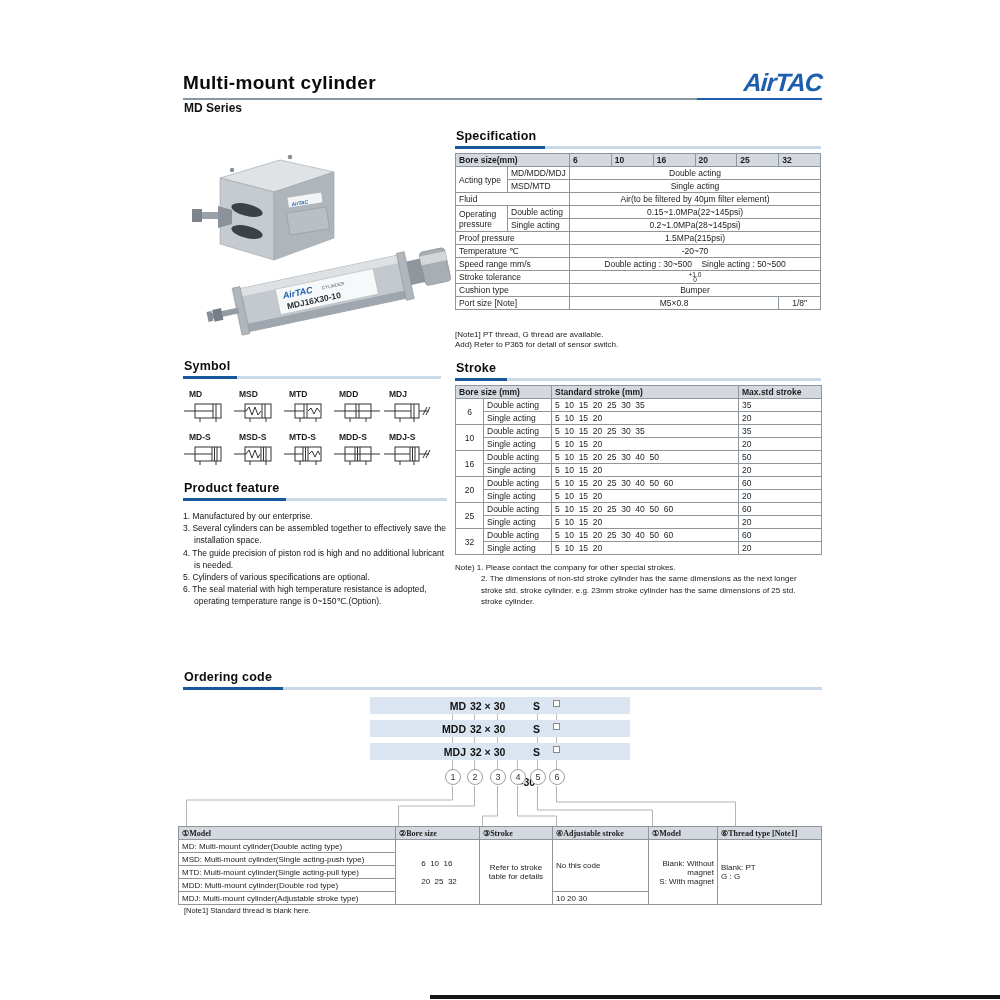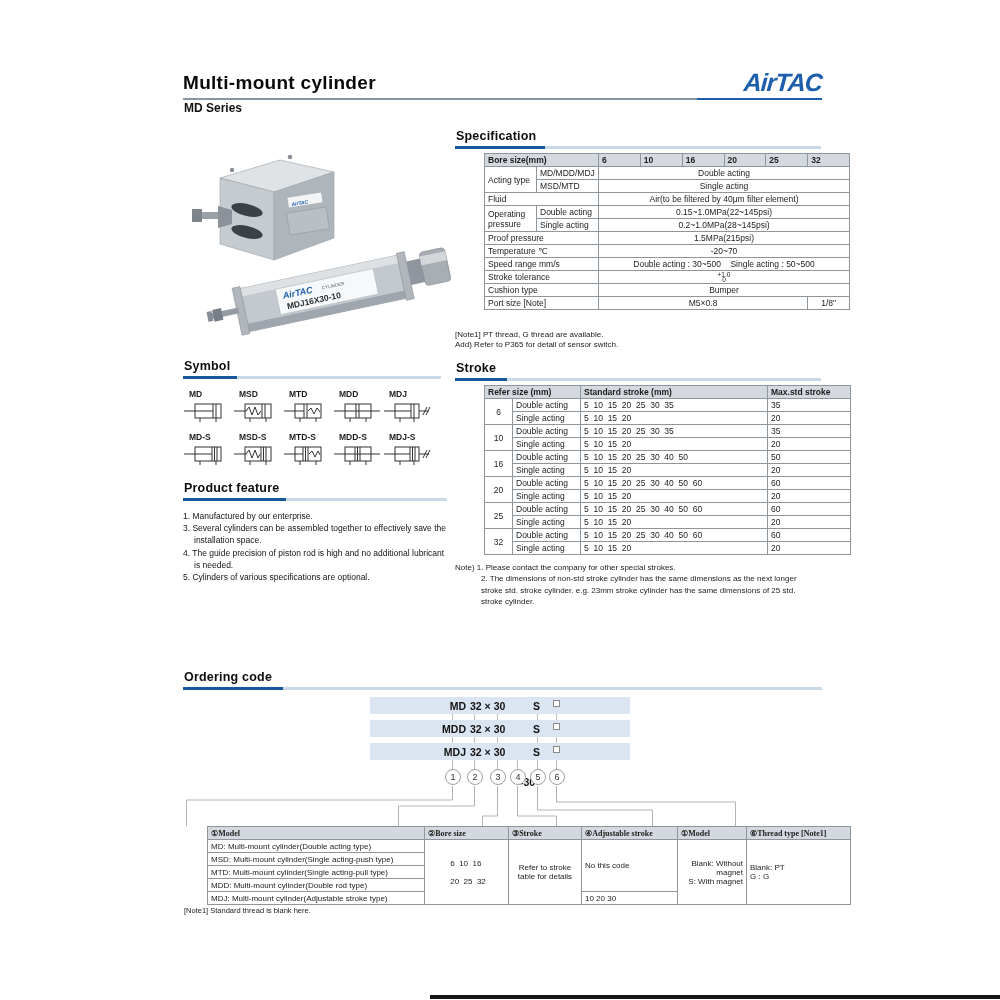--- a/index.html
+++ b/index.html
@@ -14,21 +14,21 @@
   .logo{position:absolute;left:690px;top:68px;width:132px;text-align:right;
         font-size:25px;font-weight:bold;font-style:italic;color:#1d5fac;letter-spacing:-1px;
         transform:skewX(-4deg);}
 
   
   .sec-title{font-size:12.5px;font-weight:bold;color:#0d0d0d;margin:0 0 3px 1px;letter-spacing:.2px;}
   .sec-rule{height:3px;background:#c9d9e8;position:relative;}
   .sec-rule i{position:absolute;left:0;top:0;height:3px;background:#17589c;}
 
   
-  table.t{border-collapse:collapse;table-layout:fixed;width:100%;font-size:8.5px;color:#1c1c1c;margin-left:29px;}
+  table.t{border-collapse:collapse;table-layout:fixed;width:100%;font-size:8.5px;color:#1c1c1c;}
   table.t td,table.t th{border:1px solid #8e969c;padding:0 3px;height:12px;line-height:10px;overflow:hidden;}
   table.t th{background:#d3d9de;font-weight:bold;text-align:left;}
   .c{text-align:center;}
   .pre{white-space:pre;}
   .nw{white-space:nowrap;}
 
   .spec-wrap{position:absolute;left:455px;top:129px;width:366px;}
   .notes{font-size:8px;line-height:10px;color:#222;margin-top:20px;}
 
   .sym-wrap{position:absolute;left:183px;top:359px;width:258px;}
@@ -370,38 +370,39 @@
   <div class="feat-wrap">
     <div class="sec-title">Product feature</div>
     <div class="sec-rule">
         <i style="width:103px;"></i>
       </div>
     <div class="feat-list">
       <div class="feat-item">1. Manufactured by our enterprise.</div>
       <div class="feat-item">3. Several cylinders can be assembled together to  effectively save the installation space.</div>
       <div class="feat-item">4. The guide precision of piston rod is high and no additional lubricant is needed.</div>
       <div class="feat-item">5. Cylinders of various specifications are optional.</div>
+      <div class="feat-item">6. The seal material with high temperature resistance is adopted, operating temperature range is 0~150℃.(Option).</div>
     </div>
   </div>
 
   <div class="stroke-wrap">
     <div class="sec-title">Stroke</div>
     <div class="sec-rule">
         <i style="width:52px;"></i>
       </div>
     <table class="t" style="margin-top:4px;">
       <colgroup>
           <col style="width:28px">
           <col style="width:68px">
           <col style="width:187px">
           <col style="width:83px">
         </colgroup>
       <tbody>
           <tr>
-        <th colspan="2">Refer size (mm)</th>
+        <th colspan="2">Bore size (mm)</th>
         <th class="c">Standard stroke (mm)</th>
         <th>Max.std stroke</th>
       </tr>
       <tr>
         <td rowspan="2" class="c">6</td>
         <td>Double acting</td>
         <td class="pre">5  10  15  20  25  30  35</td>
         <td>35</td>
       </tr>
       <tr>

